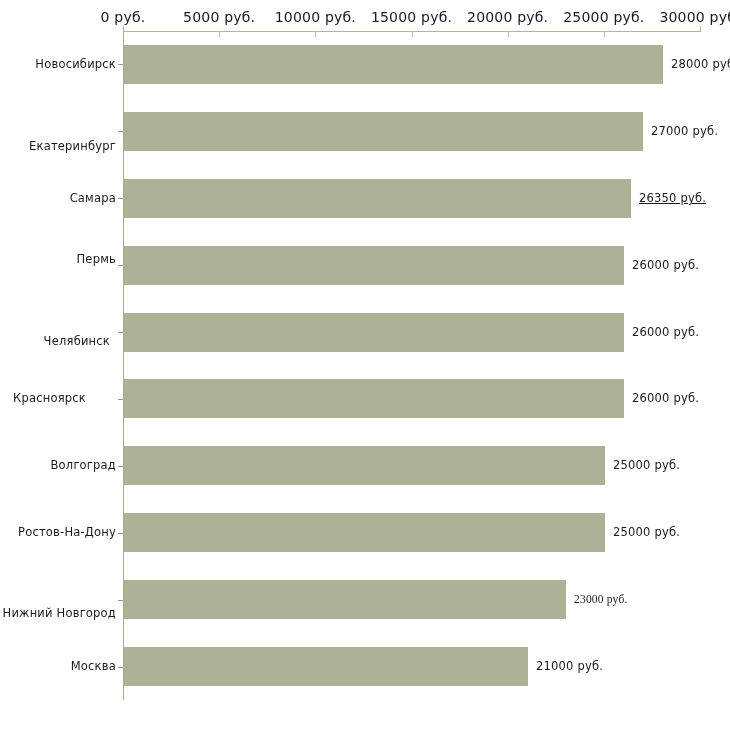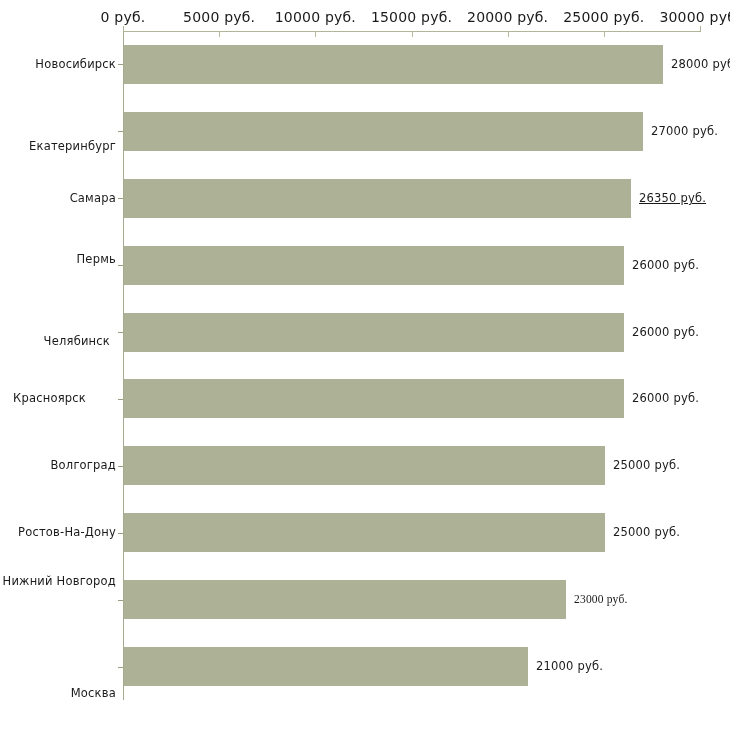--- a/index.html
+++ b/index.html
@@ -140,23 +140,23 @@
       <div class="cat-label" style="right: 614px; top: 253px; margin-left: 46px;">Пермь</div>
       <div class="cat-tick" style="top: 332px;"></div>
       <div class="cat-label" style="right: 620px; top: 326px; margin-top: 9px;">Челябинск</div>
       <div class="cat-tick" style="top: 399px;"></div>
       <div class="cat-label" style="right: 644px; top: 392px;">Красноярск</div>
       <div class="cat-tick" style="top: 466px;"></div>
       <div class="cat-label" style="right: 614px; top: 459px;">Волгоград</div>
       <div class="cat-tick" style="top: 533px;"></div>
       <div class="cat-label" style="right: 614px; top: 526px;">Ростов-На-Дону</div>
       <div class="cat-tick" style="top: 600px;"></div>
-      <div class="cat-label" style="right: 614px; top: 575px;">Нижний Новгород</div>
+      <div class="cat-label" style="right: 614px; top: 607px;">Нижний Новгород</div>
       <div class="cat-tick" style="top: 667px;"></div>
-      <div class="cat-label" style="right: 614px; top: 660px; margin-top: 27px;">Москва</div>
+      <div class="cat-label" style="right: 614px; top: 660px;">Москва</div>
     </div>
   <div id="bars-layer">
       <div class="bar" style="left: 124px; top: 45px; width: 539px; height: 39px; background: rgb(173, 177, 149);"></div>
       <div class="bar" style="left: 124px; top: 112px; width: 519px; height: 39px; background: rgb(173, 177, 149);"></div>
       <div class="bar" style="left: 124px; top: 179px; width: 507px; height: 39px; background: rgb(173, 177, 149);"></div>
       <div class="bar" style="left: 124px; top: 246px; width: 500px; height: 39px; background: rgb(173, 177, 149);"></div>
       <div class="bar" style="left: 124px; top: 313px; width: 500px; height: 39px; background: rgb(173, 177, 149);"></div>
       <div class="bar" style="left: 124px; top: 379px; width: 500px; height: 39px; background: rgb(173, 177, 149);"></div>
       <div class="bar" style="left: 124px; top: 446px; width: 481px; height: 39px; background: rgb(173, 177, 149);"></div>
       <div class="bar" style="left: 124px; top: 513px; width: 481px; height: 39px; background: rgb(173, 177, 149);"></div>

